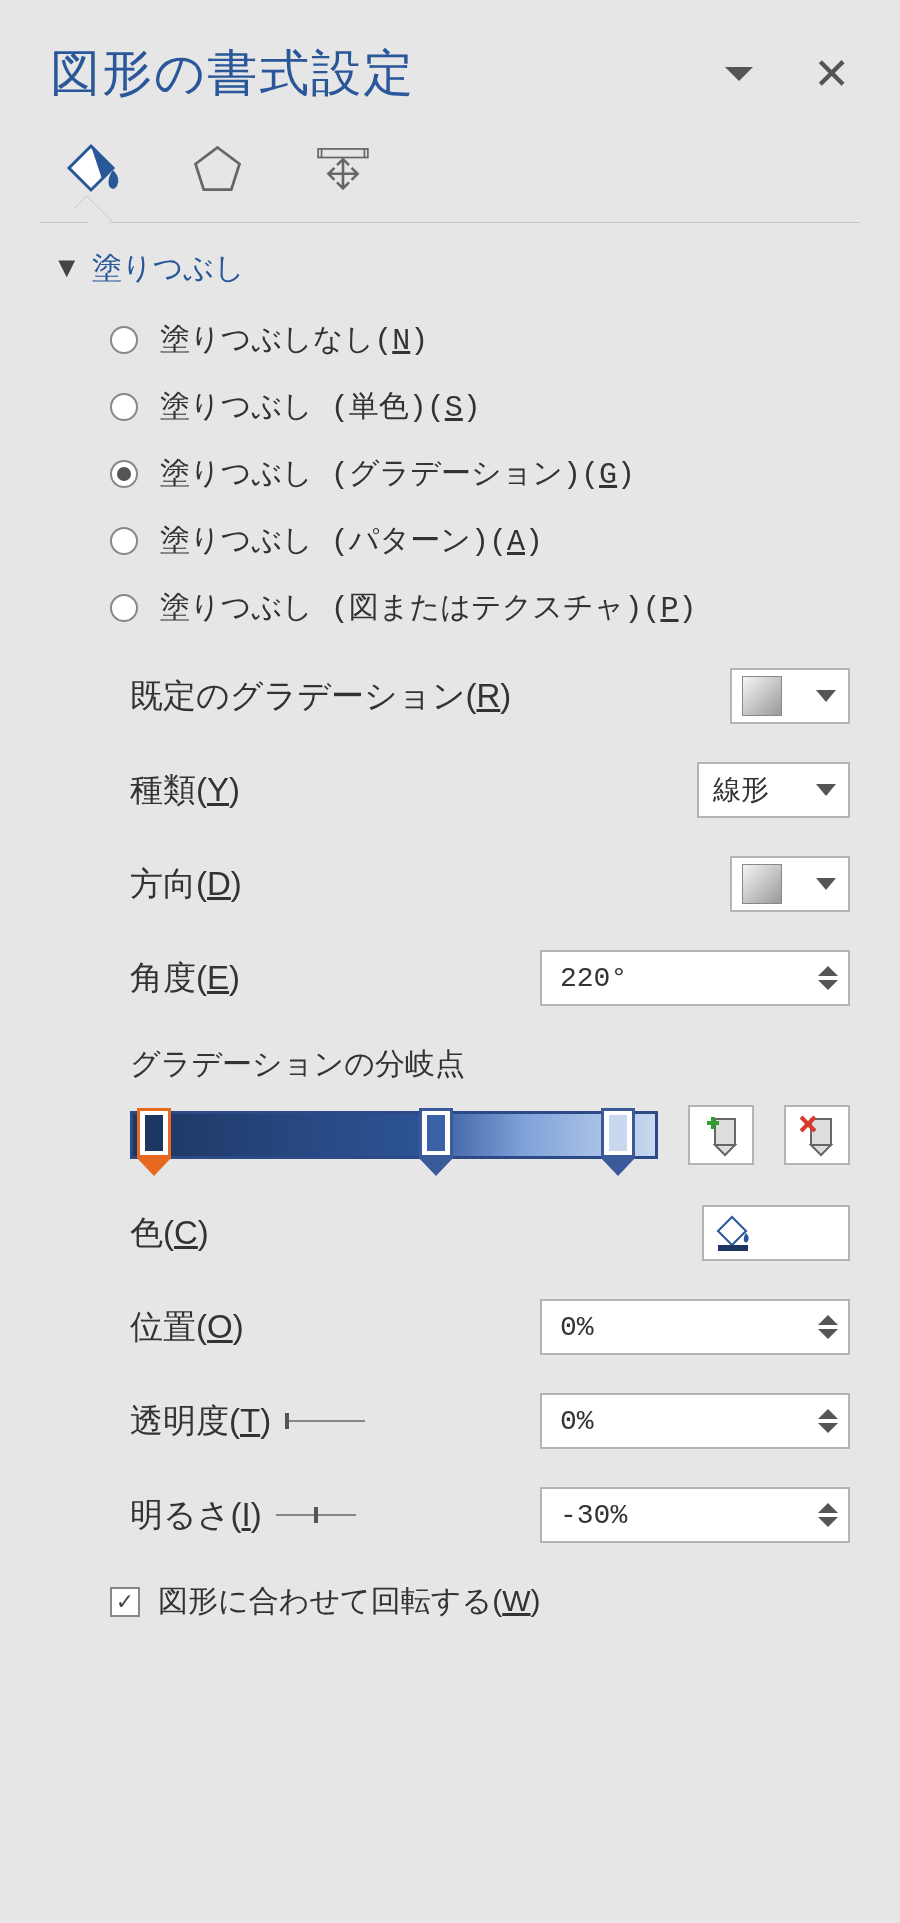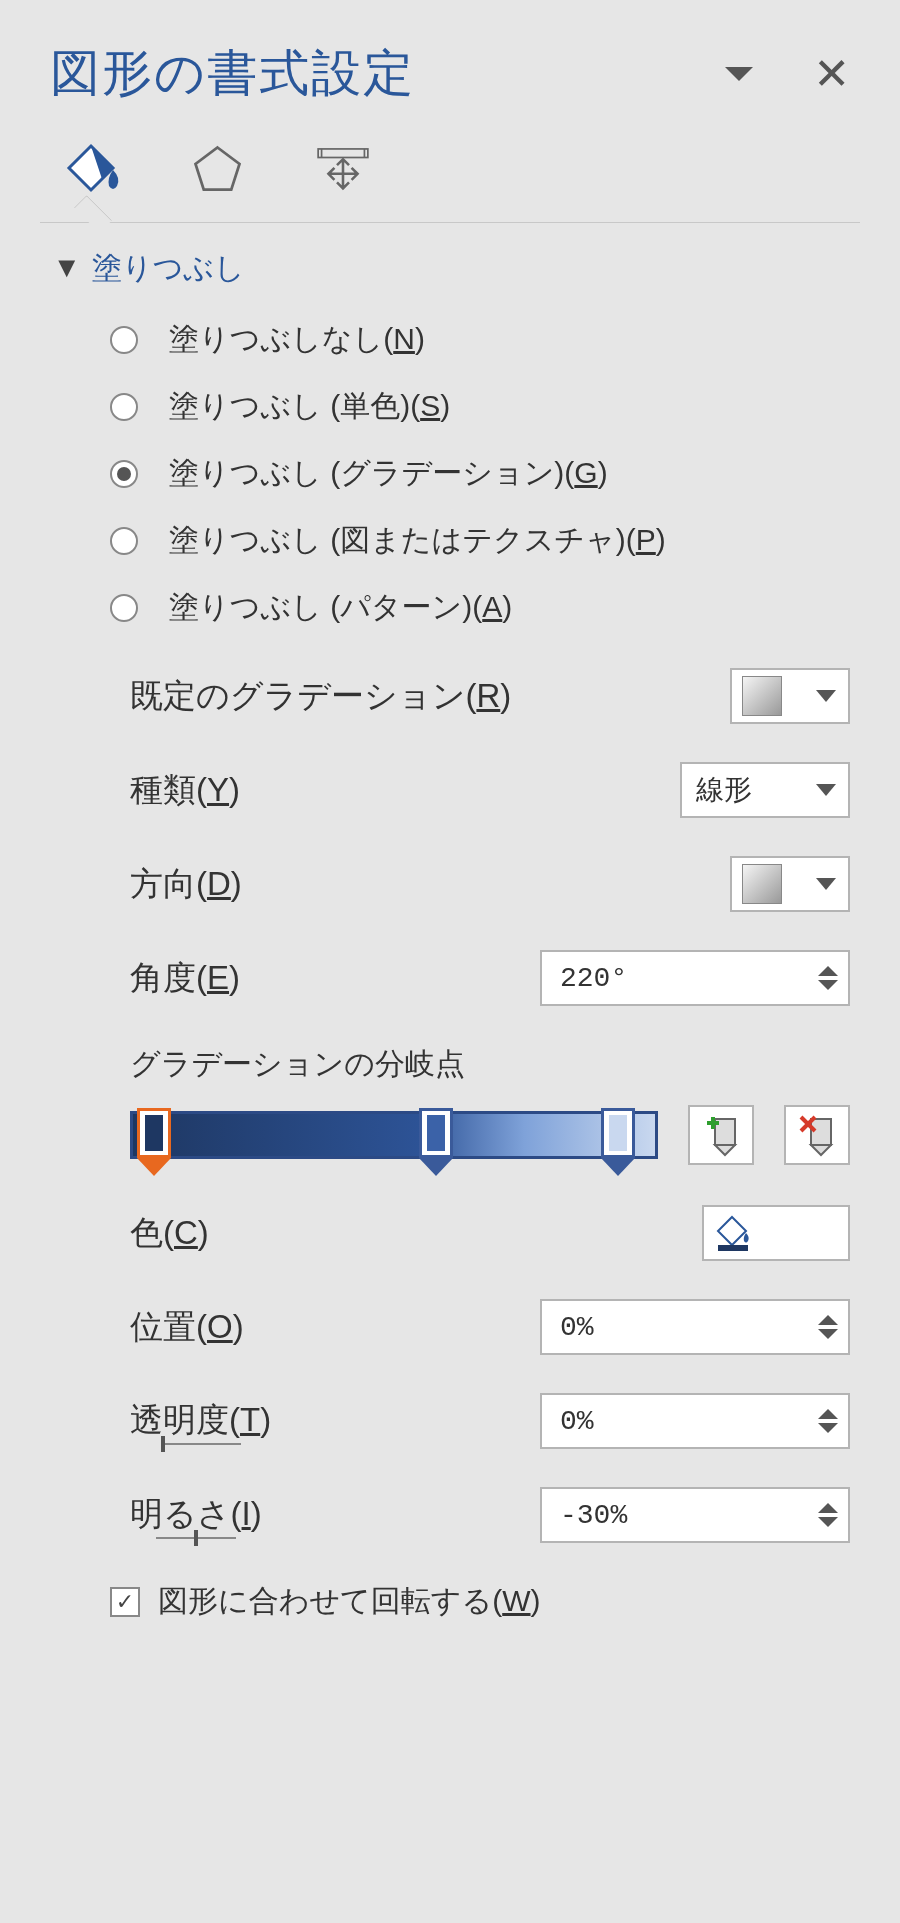--- a/index.html
+++ b/index.html
@@ -57,43 +57,43 @@
   }
   .section { padding: 25px 10px; }
   .sec-head {
     display: flex; align-items: center; gap: 15px;
     color: #2a579a; font-size: 30px; margin-bottom: 30px;
     padding-left: 10px;
   }
   .tri-r { color: #444; font-size:22px; transform: rotate(90deg); display:inline-block; }
   .radios { padding-left: 60px; }
   .radio-row {
-    display: flex; align-items: center; gap: 31px;
-    font-size: 30px; color: #333; margin: 12px 0 26px 0;
+    display: flex; align-items: center; gap: 22px;
+    font-size: 30px; color: #333; margin: 12px 0 26px 0; font-family: Liberation Mono, monospace;
   }
   .radio {
     width: 28px; height: 28px; border-radius: 50%;
     border: 2px solid #888; background:#fff;
     display:flex; align-items:center; justify-content:center;
   }
   .radio.sel::after { content:""; width:14px; height:14px; border-radius:50%; background:#555; }
   .ul { text-decoration: underline; }
   .ctrls { padding-left: 80px; margin-top: 40px; }
   .ctrl-row {
     display: flex; align-items: center; justify-content: space-between;
     margin: 24px 0 38px 0;
   }
   .ctrl-label { font-size: 33px; color: #333; }
   .dd {
     border: 2px solid #b4b4b4; background:#fff;
     height: 56px; display:flex; align-items:center;
     font-size: 28px; color:#333;
   }
   .dd.small { width: 120px; }
-  .dd.med { width: 170px; }
+  .dd.med { width: 153px; }
   .dd .swatch-g {
     width: 40px; height: 40px; margin: 0 10px;
     background: linear-gradient(135deg,#f5f5f5,#999);
     border: 1px solid #888;
   }
   .dd .dd-caret {
     width:0;height:0;border-left:10px solid transparent;border-right:10px solid transparent;border-top:12px solid #555;
     margin-left:auto; margin-right:12px;
   }
   .dd .dd-text { padding: 0 14px; }
@@ -139,21 +139,21 @@
   .mini-slider {
     width:80px;height:2px;background:#888;position:relative;margin:0 14px;
   }
   .mini-slider .knob{position:absolute;top:-7px;width:4px;height:16px;background:#555;}
   .check-row {
     display:flex;align-items:center;gap:18px;font-size:30px;color:#333;
     padding-left:60px;margin-top:20px;
   }
   .checkbox{width:30px;height:30px;border:2px solid #888;background:#fff;display:flex;align-items:center;justify-content:center;}
   .checkbox .mark{font-size:22px;color:#444;line-height:1;}
-  .mid-label { display:flex; align-items:center;flex-direction:column; }
+  .mid-label { display:flex; align-items:center; }
 </style>
 </head>
 <body>
 
 <div class="panel">
   <div class="header">
     <div class="title">図形の書式設定</div>
     <div class="hdr-btns">
       <div class="caret-down"></div>
       <div class="close-x">✕</div>
@@ -198,25 +198,25 @@
       <div class="radio-row">
         <div class="radio"></div>
         <span>塗りつぶし (単色)(<span class="ul">S</span>)</span>
       </div>
       <div class="radio-row">
         <div class="radio sel"></div>
         <span>塗りつぶし (グラデーション)(<span class="ul">G</span>)</span>
       </div>
       <div class="radio-row">
         <div class="radio"></div>
+        <span>塗りつぶし (パターン)(<span class="ul">A</span>)</span>
+      </div>
+      <div class="radio-row">
+        <div class="radio"></div>
         <span>塗りつぶし (図またはテクスチャ)(<span class="ul">P</span>)</span>
-      </div>
-      <div class="radio-row">
-        <div class="radio"></div>
-        <span>塗りつぶし (パターン)(<span class="ul">A</span>)</span>
       </div>
     </div>
 
     <div class="ctrls">
       <div class="ctrl-row">
         <div class="ctrl-label">既定のグラデーション(<span class="ul">R</span>)</div>
         <div class="dd small">
           <div class="swatch-g"></div>
           <div class="dd-caret"></div>
         </div>

